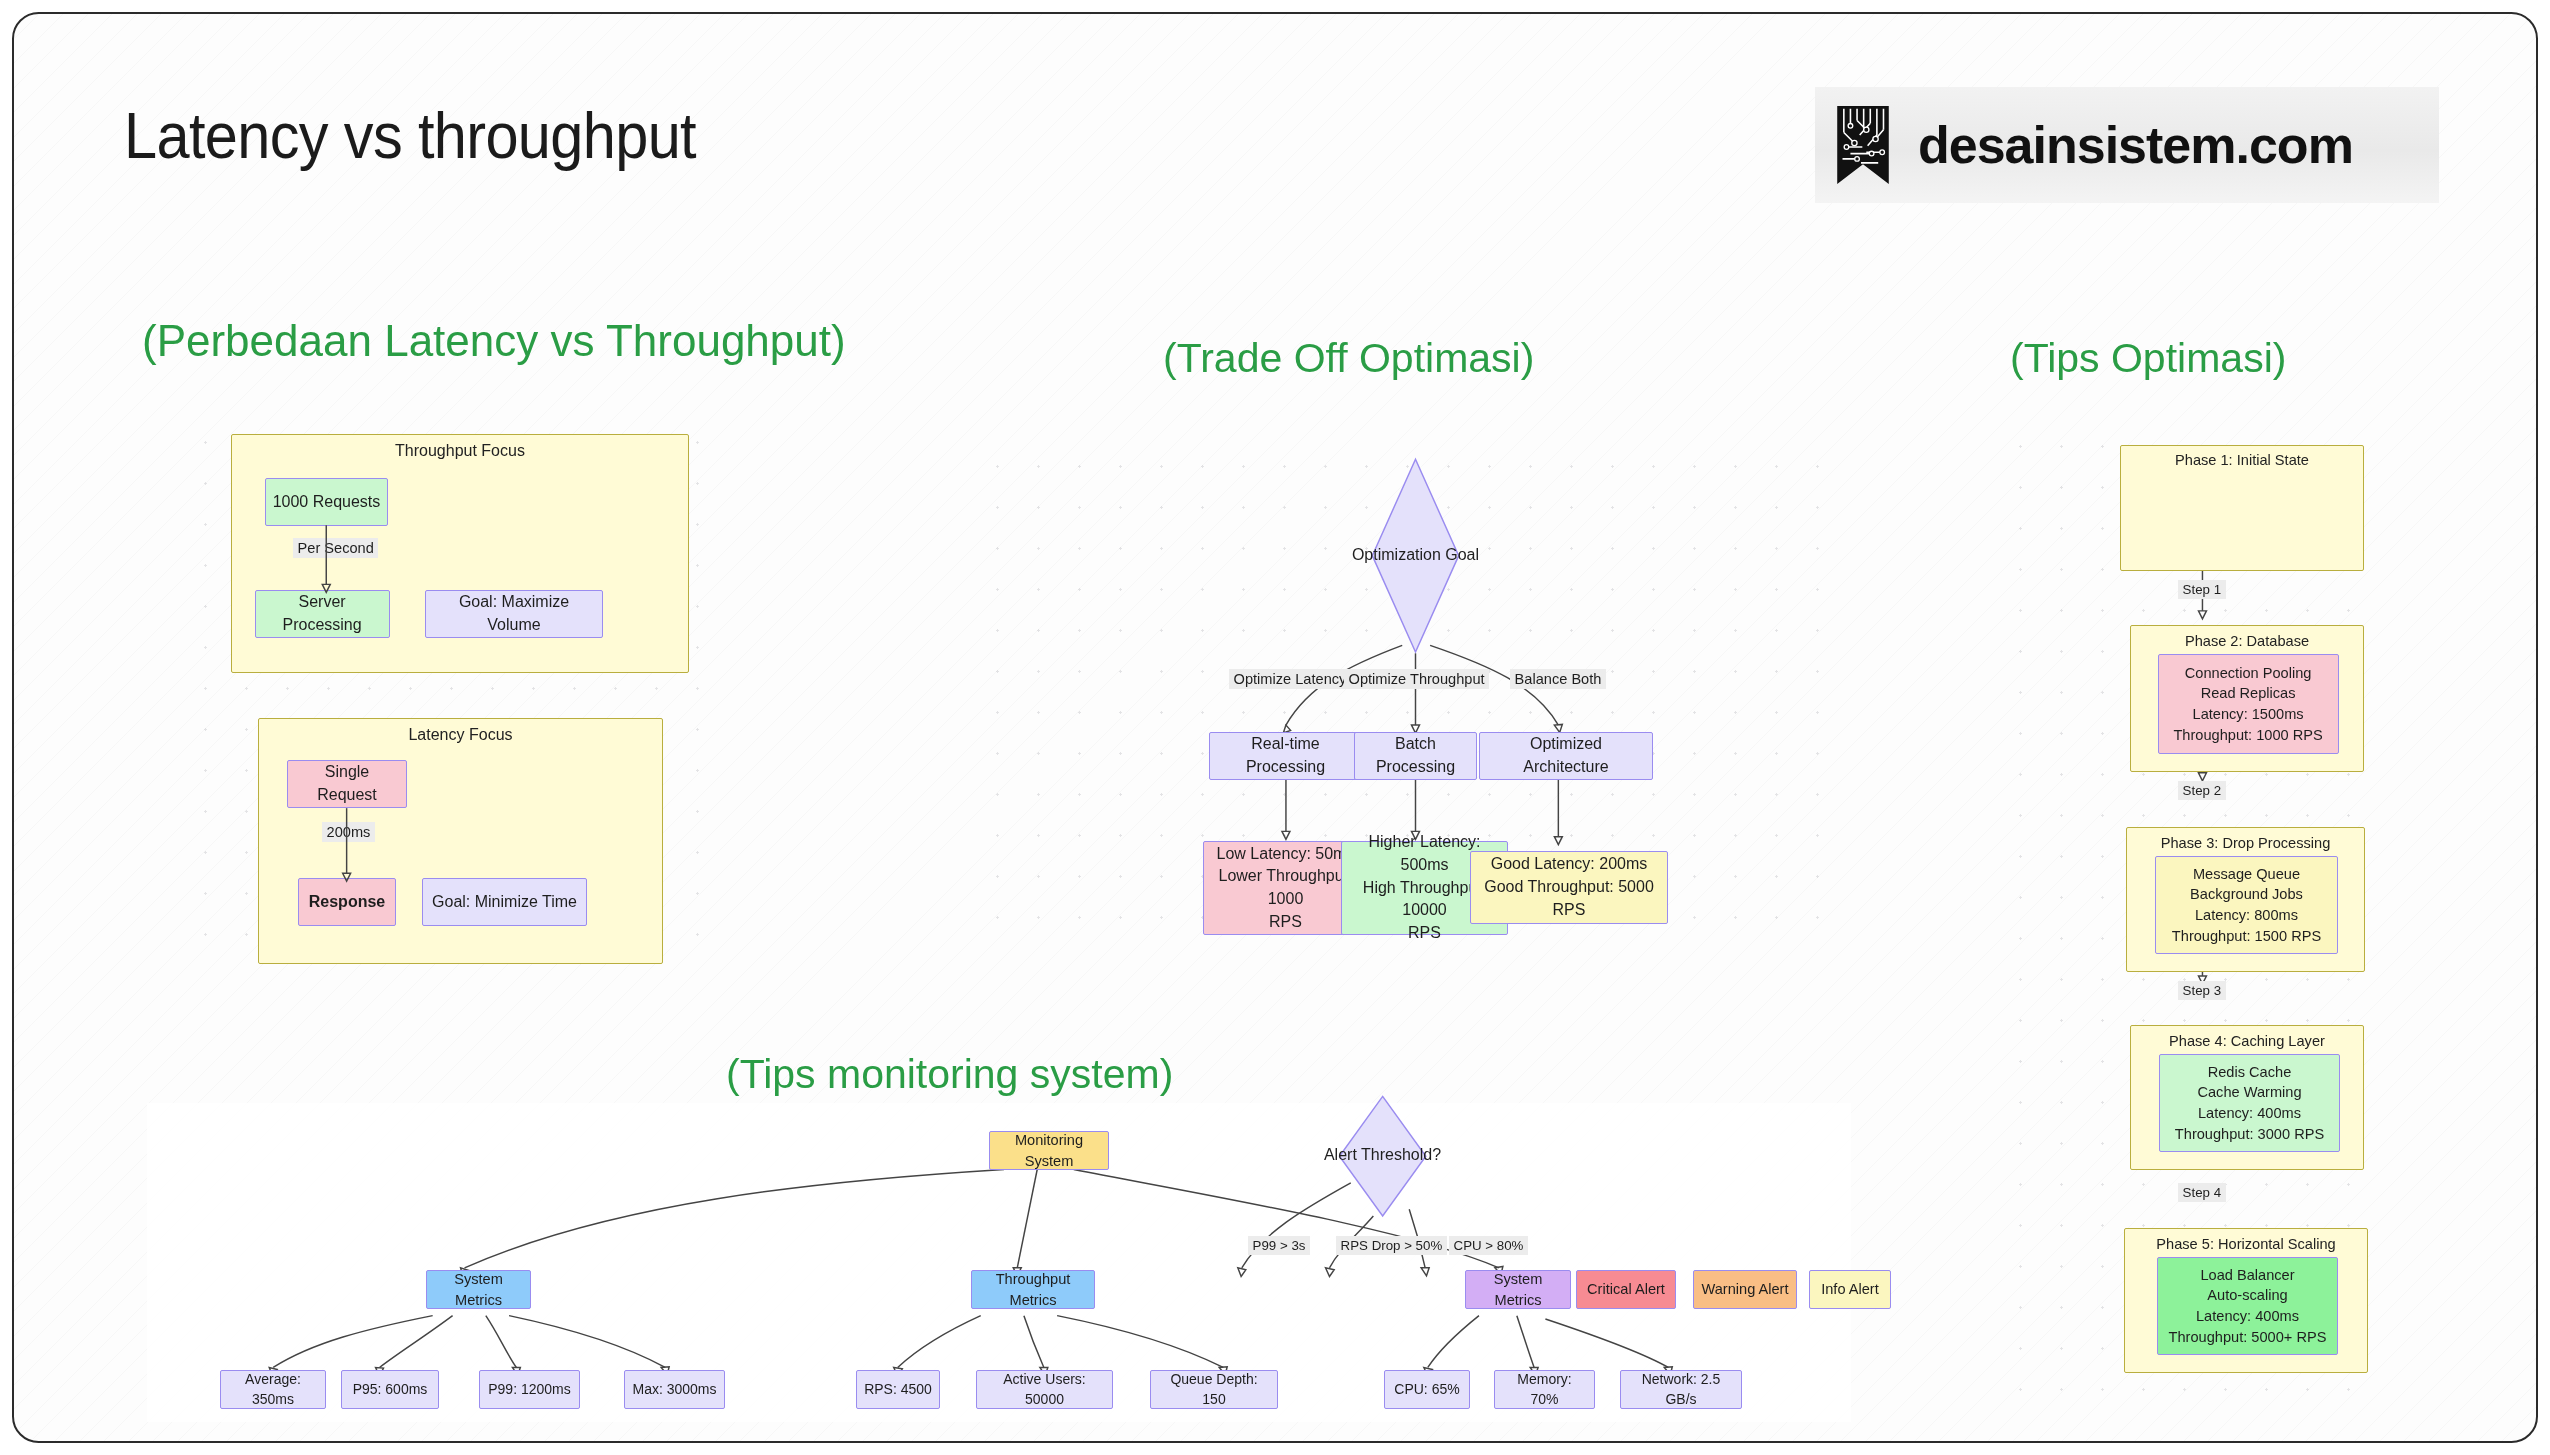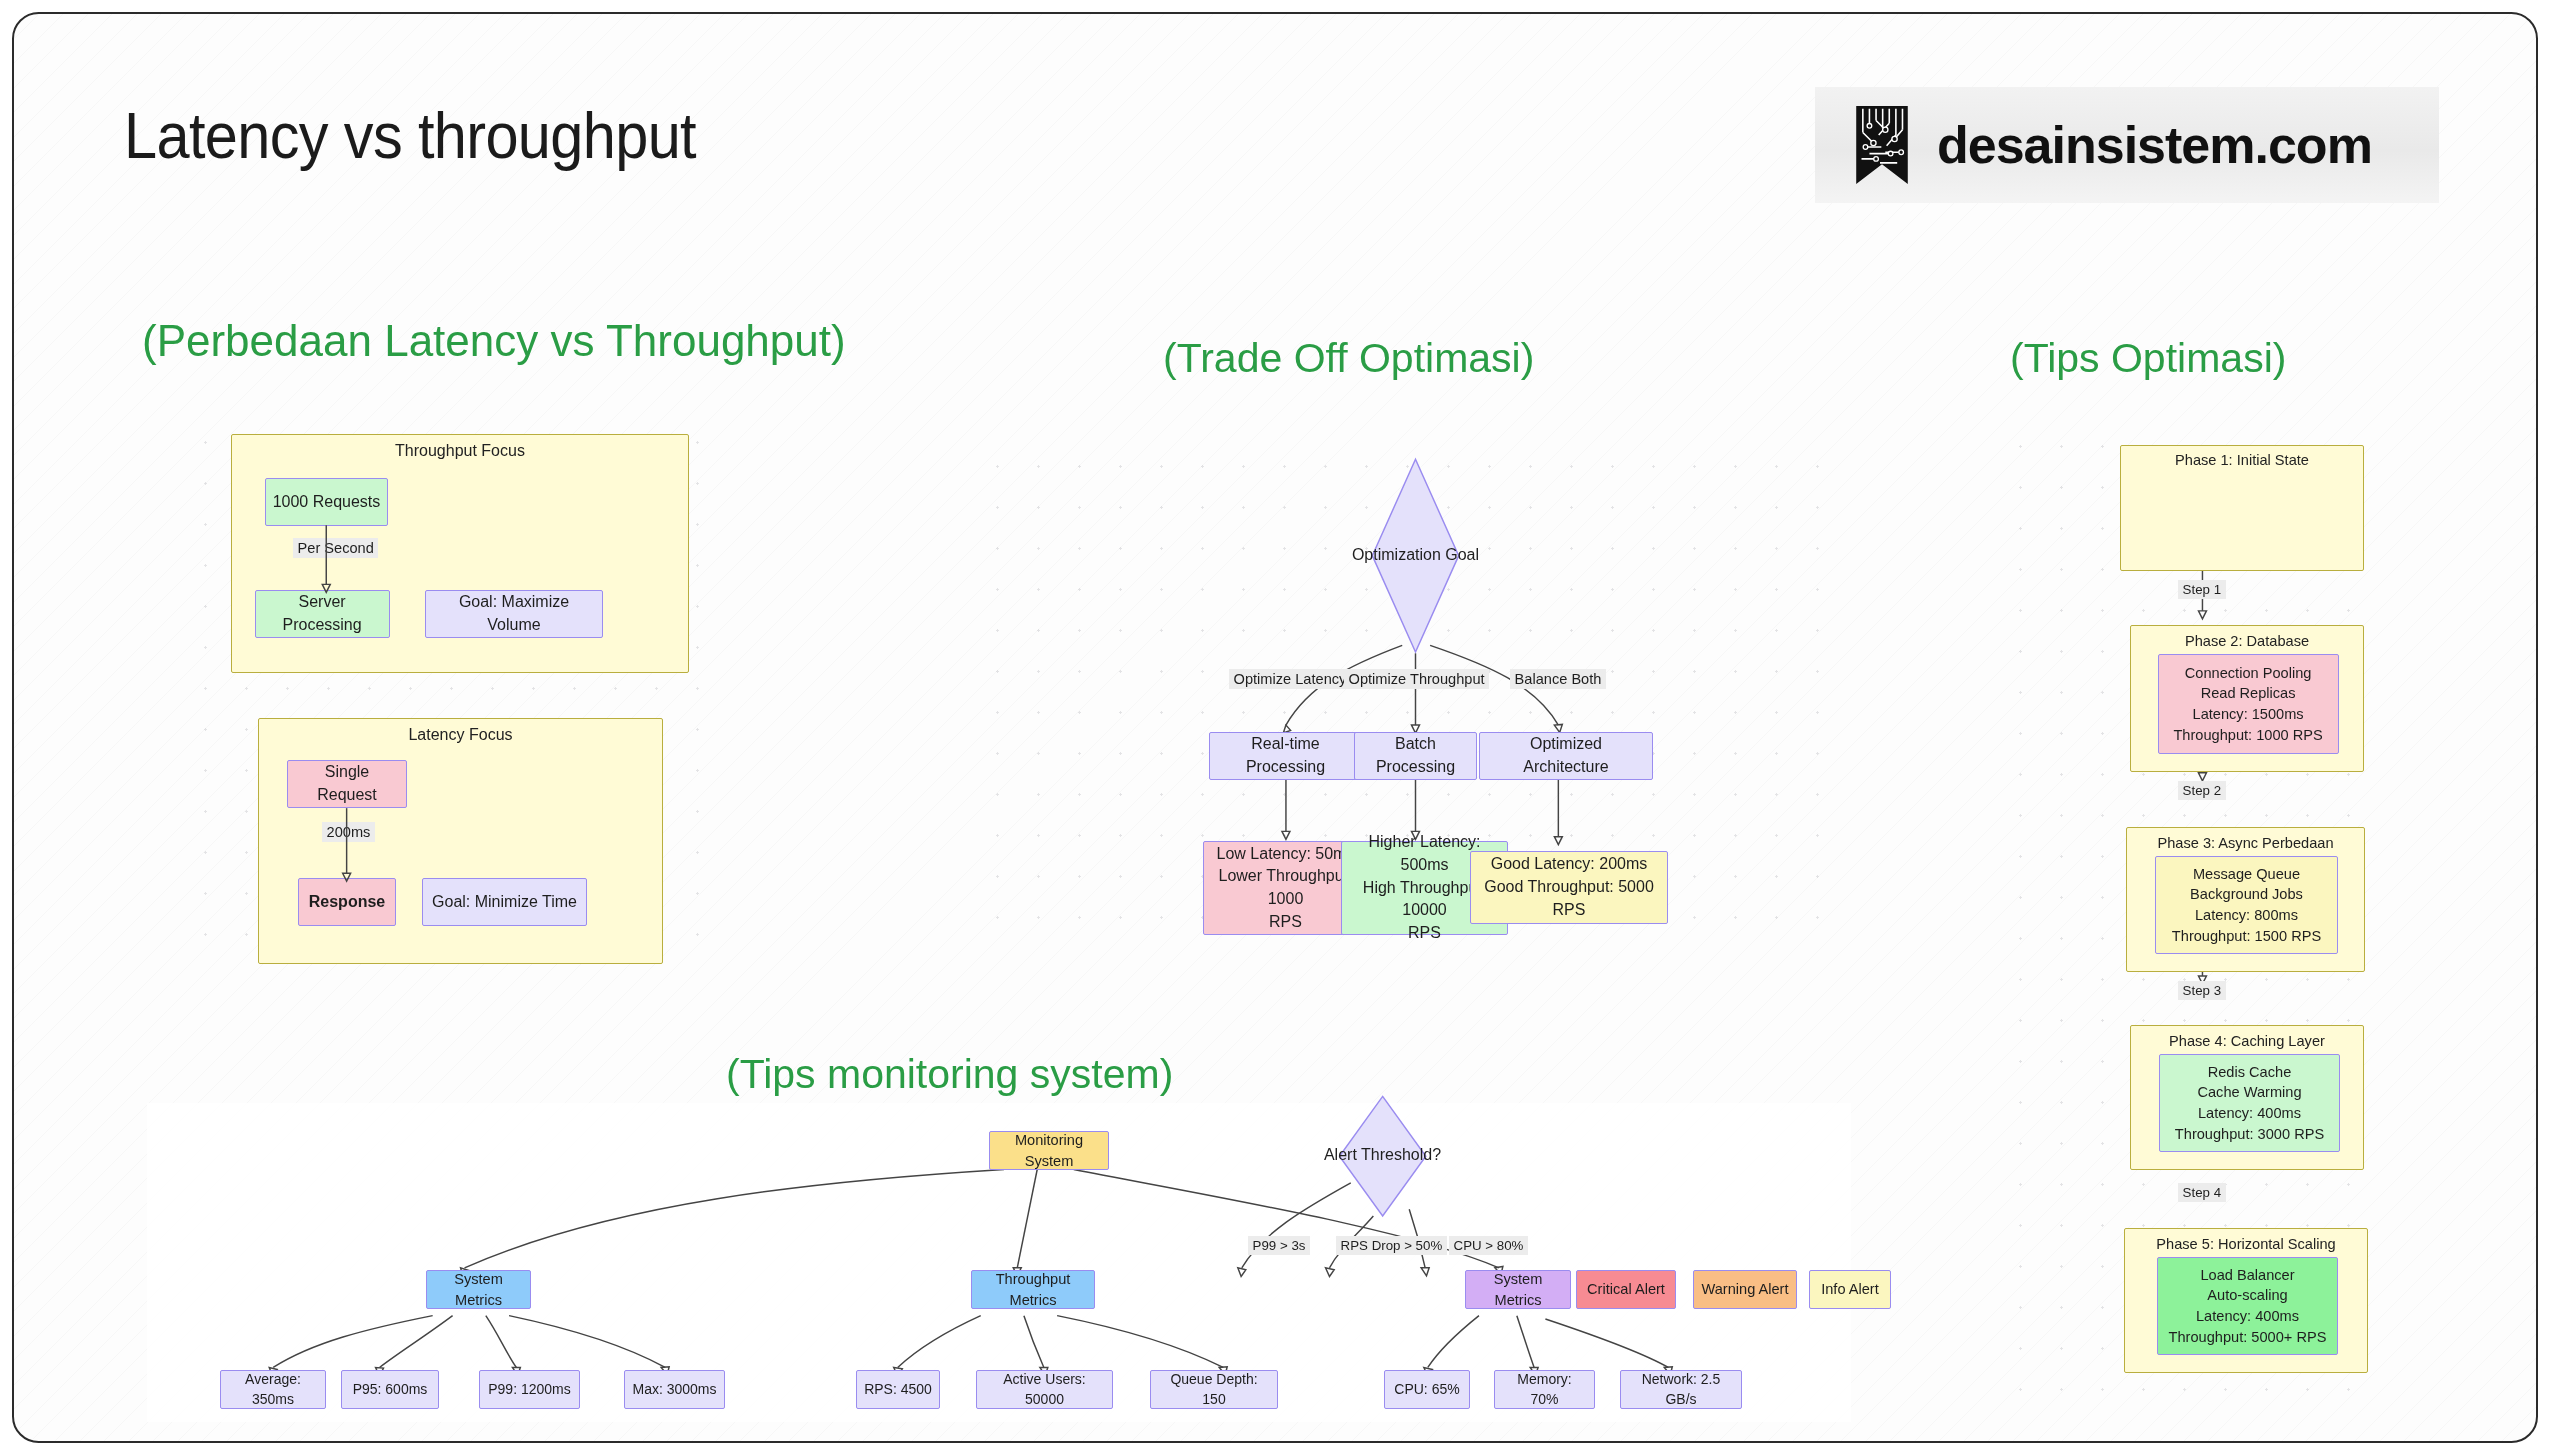--- a/index.html
+++ b/index.html
@@ -28,21 +28,21 @@
     font-size: 64px; font-weight: 400; color: #1b1b1b;
     letter-spacing: -0.7px;
     font-family: "Liberation Sans Narrow", "Liberation Sans", sans-serif;
     transform: scaleX(0.93); transform-origin: left top;
     white-space: nowrap;
   }
   #logo {
     position: absolute; left: 1801px; top: 73px;
     width: 624px; height: 116px;
     background: linear-gradient(180deg,#f2f2f2 0%,#e9e9e9 55%,#f4f4f4 100%);
-    display: flex; align-items: center; gap: 29px; padding-left: 41px;
+    display: flex; align-items: center; gap: 29px; padding-left: 22px;
   }
   #logo-mark { width: 52px; height: 78px; flex: 0 0 auto; }
   #logo-text {
     font-size: 52px; font-weight: 700; color: #111;
     letter-spacing: -1px; white-space: nowrap;
   }
 
   
   .sec-head {
     position: absolute;
@@ -241,21 +241,21 @@
       <div class="node n-pink" style="left:26.6px; top:28px; width:181px; height:100px; flex-direction:column; font-size:14.6px;">
         <span>Connection Pooling</span>
         <span>Read Replicas</span>
         <span>Latency: 1500ms</span>
         <span>Throughput: 1000 RPS</span>
       </div>
     </div>
     <div class="elabel sm" style="left:178px; top:355px;">Step 2</div>
 
     <div class="sub" style="left:126px; top:401px; width:239px; height:145px;">
-      <div class="sub-title" style="font-size:14.6px;">Phase 3: Async Perbedaan</div>
+      <div class="sub-title" style="font-size:14.6px;">Phase 3: Drop Processing</div>
       <div class="node n-yellow" style="left:28px; top:28px; width:183px; height:98px; flex-direction:column; font-size:14.6px;">
         <span>Message Queue</span>
         <span>Background Jobs</span>
         <span>Latency: 800ms</span>
         <span>Throughput: 1500 RPS</span>
       </div>
     </div>
     <div class="elabel sm" style="left:178px; top:555px;">Step 3</div>
 
     <div class="sub" style="left:130px; top:599px; width:234px; height:145px;">

